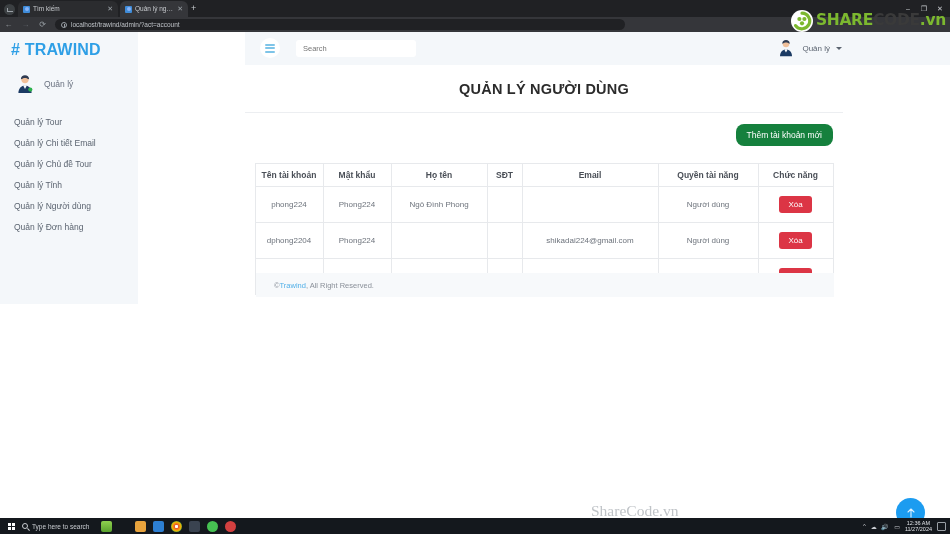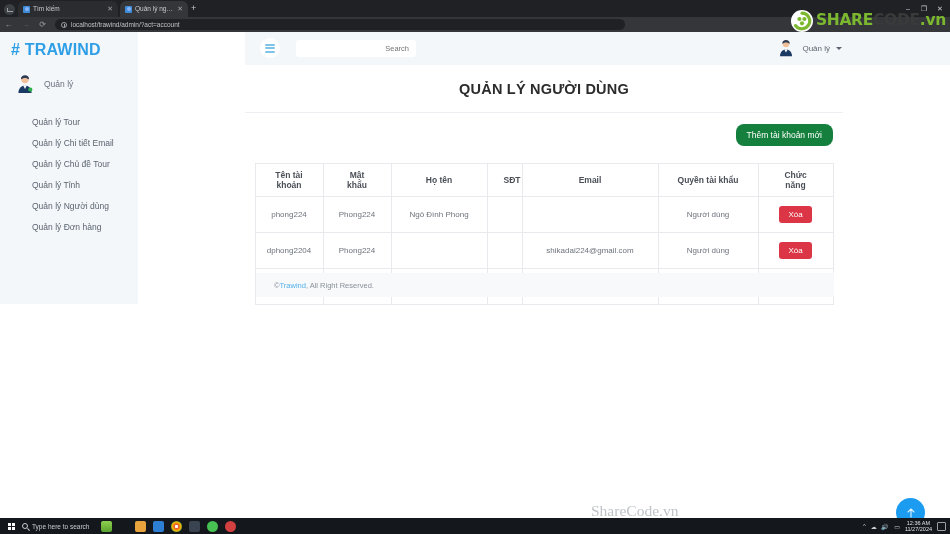--- a/index.html
+++ b/index.html
@@ -67,21 +67,21 @@
 
   
   .sidebar { position: absolute; left: 0; top: 0; width: 138px; height: 272px; background: #f4f7fa; }
   .brand { font-size: 16px; font-weight: bold; color: #2e9fe6; padding: 9px 0 0 11px; letter-spacing: 0.2px; }
   .profile { display: flex; align-items: center; gap: 8px; padding: 14px 0 0 14px; }
   .avatar-sm { width: 22px; height: 22px; position: relative; flex: none; }
   .avatar-name { font-size: 8.5px; color: #6a7280; }
   .nav { margin-top: 16px; }
   .nav-item {
     height: 21px; display: flex; align-items: center;
-    font-size: 8.5px; color: #5b6470; padding-left: 32px;
+    font-size: 8.5px; color: #5b6470; padding-left: 14px;
   }
   .nav-item.active {
     background: #ffffff; color: #3da5e8;
     border-left: 2px solid #3da5e8;
     border-radius: 0 12px 12px 0;
     margin-right: 9px; padding-left: 12px;
   }
 
   
   .topbar { position: absolute; left: 245px; top: 0; width: 705px; height: 33px; background: #f4f7fa; }
@@ -89,21 +89,20 @@
     position: absolute; left: 15px; top: 6px; width: 20px; height: 20px;
     border-radius: 50%; background: #fff; display: flex; flex-direction: column;
     align-items: center; justify-content: center; gap: 1.5px;
   }
   .hamburger i { display: block; width: 10px; height: 2px; background: #7ec4e8; border-radius: 1px; }
   .searchbox {
     position: absolute; left: 51px; top: 8px; width: 120px; height: 17px;
     background: #fff; border: none; border-radius: 3px;
     font-size: 7.5px; color: #9aa1aa; padding: 0 7px;
     font-family: "Liberation Sans", sans-serif;
-    text-align: right;
   }
   .user-menu { position: absolute; right: 108px; top: 6px; display: flex; align-items: center; gap: 6px; }
   .avatar-hdr { width: 20px; height: 20px; position: relative; flex: none; }
   .user-name { font-size: 8px; color: #5b6470; }
   .caret { width: 0; height: 0; border-left: 3px solid transparent; border-right: 3px solid transparent; border-top: 3.5px solid #5b6470; }
 
   
   .content { position: absolute; left: 245px; top: 33px; width: 598px; height: 272px; background: #ffffff; }
   .page-title {
     text-align: center; font-size: 14.5px; font-weight: bold; color: #2b2b2b;
@@ -113,21 +112,21 @@
   .actions { padding: 11px 10px 0 0; text-align: right; }
   .btn-add {
     display: inline-block; background: #15803d; color: #fff;
     font-size: 8.5px; padding: 6px 11px; border-radius: 8px; border: none;
     font-family: "Liberation Sans", sans-serif;
   }
 
   table.users { width: 578px; margin: 17px auto 0 auto; border-collapse: collapse; table-layout: fixed; }
   table.users th {
     font-size: 8.5px; font-weight: bold; color: #4a4f57;
-    border: 1px solid #e7e9ec; padding: 6px 16px; text-align: center; background: #fff;
+    border: 1px solid #e7e9ec; padding: 6px 5px; text-align: center; background: #fff;
   }
   table.users td {
     font-size: 8px; color: #6d737c;
     border: 1px solid #e7e9ec; padding: 9px 11px; text-align: center;
     height: 30px;
   }
   .btn-del {
     display: inline-block; background: #dc3545; color: #fff;
     font-size: 8px; padding: 4px 9px; border-radius: 3px; border: none;
     font-family: "Liberation Sans", sans-serif;
@@ -294,21 +293,21 @@
             <col style="width:100px">
             <col style="width:75px">
         </colgroup>
         <thead>
           <tr>
             <th>Tên tài khoản</th>
             <th>Mật khẩu</th>
             <th>Họ tên</th>
             <th>SĐT</th>
             <th>Email</th>
-            <th>Quyền tài khẩu</th>
+            <th>Quyền tài năng</th>
             <th>Chức năng</th>
           </tr>
         </thead>
         <tbody>
           <tr>
             <td>phong224</td>
             <td>Phong224</td>
             <td>Ngô Đình Phong</td>
             <td></td>
             <td></td>

